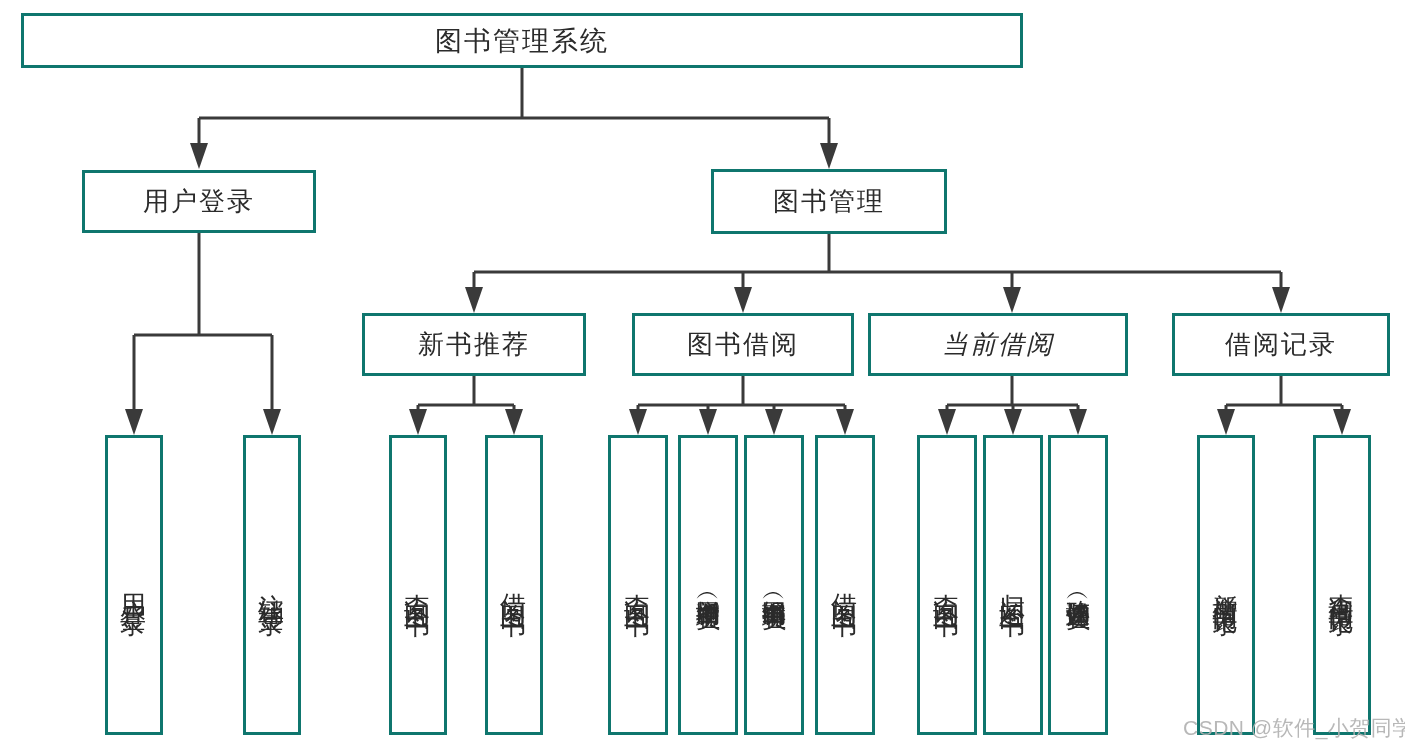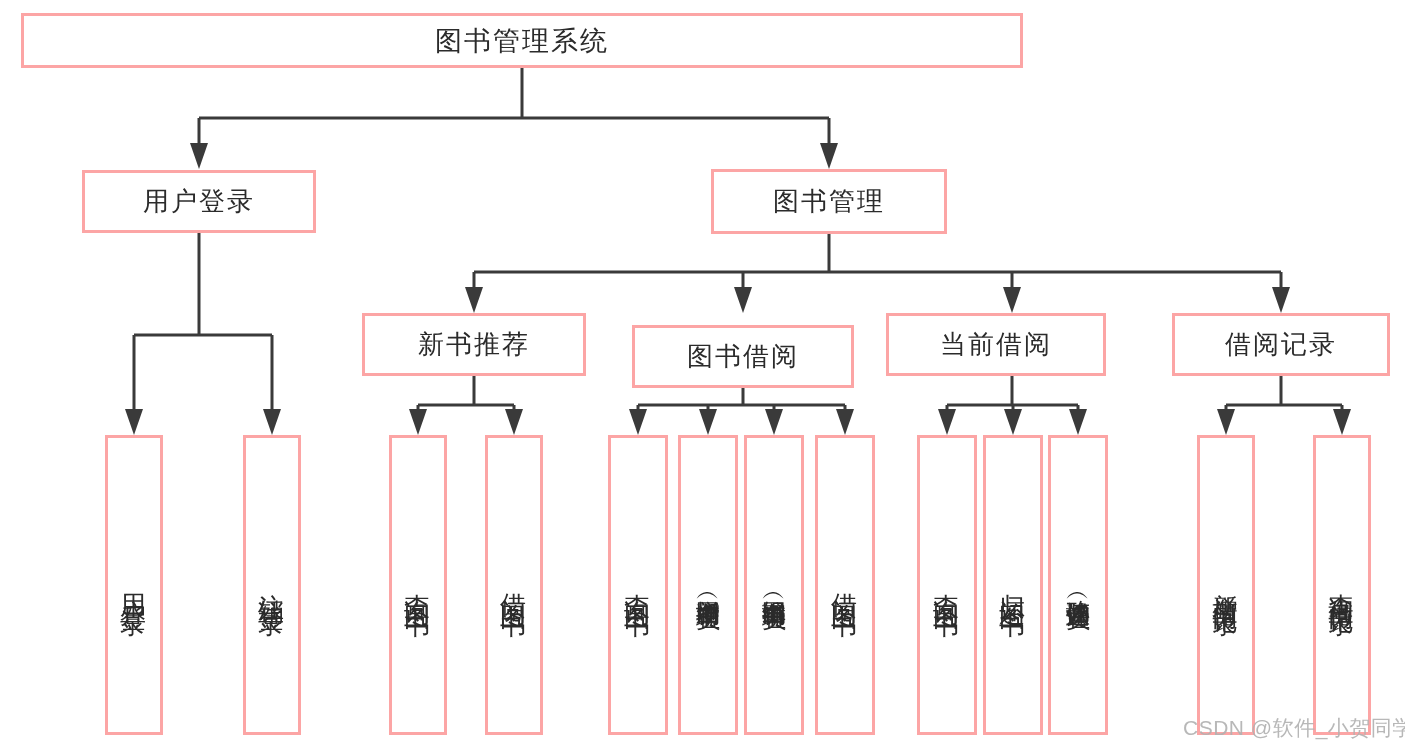--- a/index.html
+++ b/index.html
@@ -7,21 +7,21 @@
     position:relative;
     width:1405px; height:747px;
     background:#ffffff;
     font-family:"Liberation Sans", sans-serif;
     overflow:hidden;
   }
   .connectors { position:absolute; left:0; top:0; width:1405px; height:747px; }
   .box {
     position:absolute;
     box-sizing:border-box;
-    border:3px solid #fca5a5;
+    border:3px solid #0f766e;
     background:#ffffff;
     display:flex;
     align-items:center;
     justify-content:center;
     color:#2b2b2b;
   }
   .hlabel { font-size:26px; letter-spacing:2px; white-space:nowrap; }
   .hlabel.title { font-size:27px; letter-spacing:2px; }
   .vlabel {
     writing-mode:vertical-rl;
@@ -107,24 +107,24 @@
   <div class="box" style="left:82px;top:170px;width:234px;height:63px;">
     <span class="hlabel">用户登录</span>
   </div>
   <div class="box" style="left:711px;top:169px;width:236px;height:65px;">
     <span class="hlabel">图书管理</span>
   </div>
 
   <div class="box" style="left:362px;top:313px;width:224px;height:63px;">
     <span class="hlabel">新书推荐</span>
   </div>
-  <div class="box" style="left:632px;top:313px;width:222px;height:63px;margin-top:12px;">
+  <div class="box" style="left:632px;top:313px;width:222px;height:63px;">
     <span class="hlabel">图书借阅</span>
   </div>
-  <div class="box" style="left:886px;top:313px;width:220px;height:63px;">
+  <div class="box" style="left:868px;top:313px;width:260px;height:63px;font-style:italic;">
     <span class="hlabel">当前借阅</span>
   </div>
   <div class="box" style="left:1172px;top:313px;width:218px;height:63px;align-items:center;">
     <span class="hlabel">借阅记录</span>
   </div>
 
   <div class="box" style="left:105px;top:435px;width:58px;height:300px;">
     <span class="vlabel">用户登录</span>
   </div>
   <div class="box" style="left:243px;top:435px;width:58px;height:300px;">

